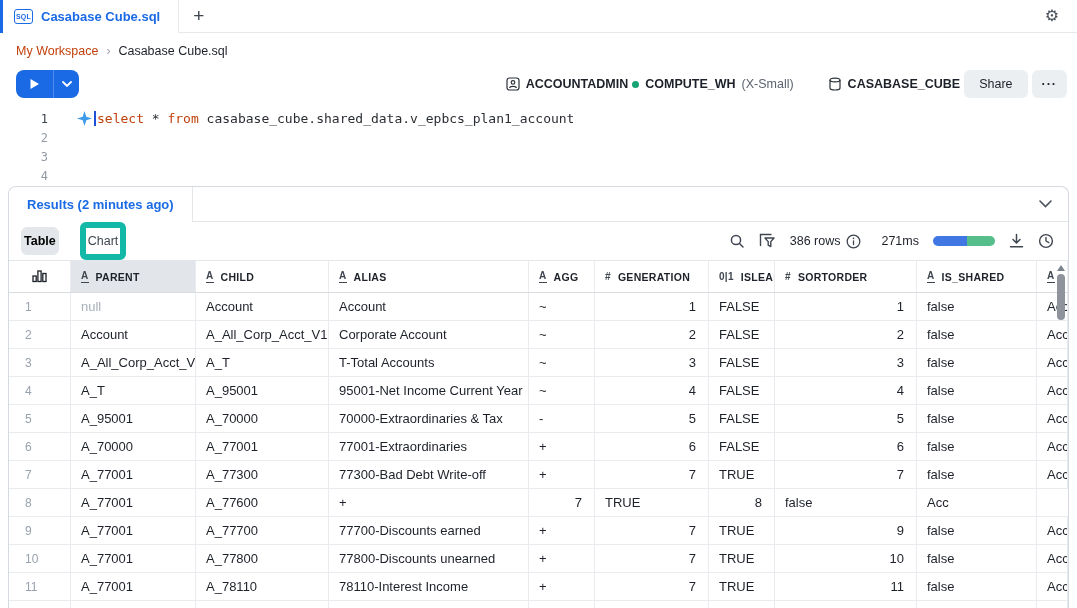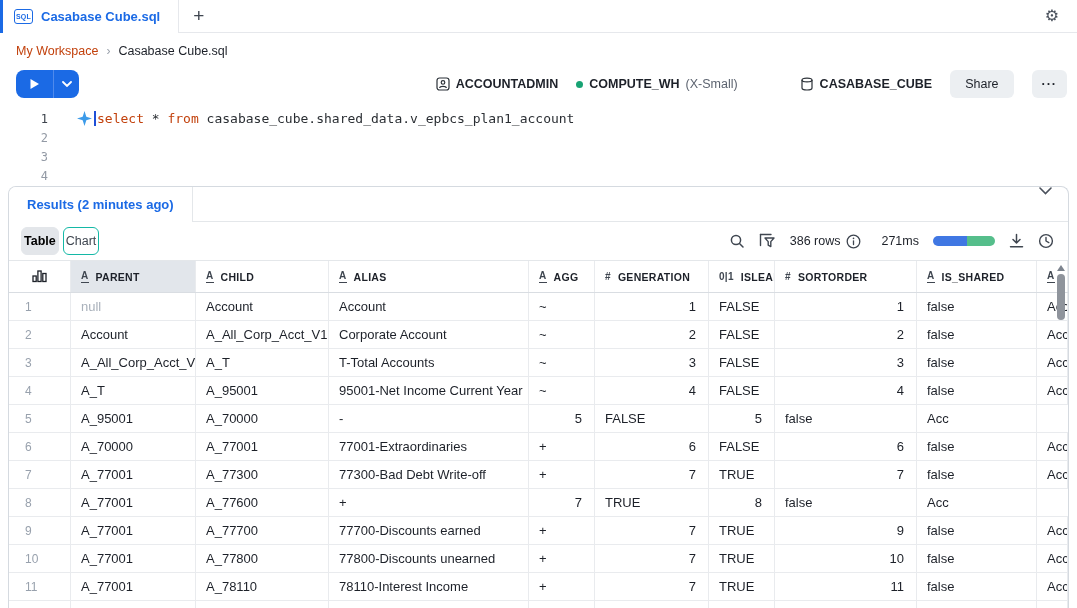--- a/index.html
+++ b/index.html
@@ -24,21 +24,21 @@
   .crumb-dim { color:#c2410c; }
   .crumb-sep { color:#9aa1ab; font-size:12px; }
   .crumb-cur { color:#1d2129; }
 
   
   .actionbar { display:flex; align-items:center; padding:6px 10px 6px 16px; height:40px; }
   .runbtn { display:flex; border-radius:8px; overflow:hidden; }
   .runbtn .seg { background:#1b6ae5; border:none; color:#fff; display:flex; align-items:center; justify-content:center; cursor:pointer; }
   .runbtn .seg.play { width:37px; height:28px; }
   .runbtn .seg.drop { width:26px; height:28px; border-left:1px solid #4f8aec; }
-  .ctx { margin-left:auto; display:flex; align-items:center; gap:18px; }
+  .ctx { margin-left:auto; display:flex; align-items:center; gap:4px; }
   .ctx-item { display:flex; align-items:center; gap:6px; font-size:12.5px; font-weight:600; color:#1d2129; }
   .ctx-dim { font-weight:400; color:#5d6470; }
   .greendot { width:7px; height:7px; border-radius:50%; background:#18a374; }
   .pill { background:#eceff2; border:none; border-radius:6px; padding:7px 15px;
     font-size:12.5px; color:#1d2129; font-family:inherit; cursor:pointer; }
   .pill.more { padding:7px 10px; font-weight:700; letter-spacing:1px; }
   .ctx-gap { width:26px; }
 
   
   .editor { position:relative; height:93px; padding-top:5px; overflow:hidden; }
@@ -46,29 +46,29 @@
   .gutter { width:48px; text-align:right; color:#939aa5; font-size:12px; font-family:"DejaVu Sans Mono", monospace; }
   .gutter.cur { color:#3d434c; }
   .sparkle { width:46px; display:flex; justify-content:flex-end; padding-right:2px; }
   .caret { width:2px; height:15px; background:#1f4fd8; margin-right:1px; }
   .kw { color:#c2410c; }
   .code-id { color:#2a2e33; }
 
   
   .card { position:absolute; left:8px; right:8px; top:186px; bottom:0;
     border:1px solid #d5dae0; border-bottom:none; border-radius:8px 8px 0 0; background:#fff; overflow:hidden; }
-  .res-tabs { display:flex; height:35px; border-bottom:1px solid #e4e7ea; }
+  .res-tabs { display:flex; align-items:center; height:35px; border-bottom:1px solid #e4e7ea; }
   .res-tab { height:35px; display:flex; align-items:center; padding:0 18px;
     border-right:1px solid #e4e7ea; color:#1b6ae5; font-size:13px; font-weight:600; background:#fff; cursor:pointer; }
   .res-collapse { margin-left:auto; padding-right:16px; color:#4a515c; cursor:pointer; display:flex; }
 
   .res-toolbar { display:flex; align-items:center; height:38px; padding:0 14px 0 12px; }
   .chip { border-radius:6px; padding:6px 2px; font-size:12.5px; font-family:inherit; cursor:pointer; }
   .chip.sel { background:#e3e6ea; border:1px solid #e3e6ea; font-weight:600; }
-  .chip.ghost { background:#fff; border:1px solid #14b8a6; color:#3f4650; margin-left:4px; }
+  .chip.ghost { background:#fff; border:6px solid #14b8a6; color:#3f4650; margin-left:21px; }
   .res-right { margin-left:auto; display:flex; align-items:center; gap:14px;justify-content:space-between; }
   .ico { display:flex; align-items:center; color:#3f4650; cursor:pointer; }
   .rowscount { display:flex; align-items:center; gap:6px; font-size:12.5px; color:#1d2129; }
   .dur { font-size:12.5px; margin-left:6px; }
   .qbar { width:62px; height:10px; border-radius:5px; overflow:hidden; display:flex; }
   .qbar .b { background:#4077e3; width:55%; } .qbar .g { background:#55be8b; width:45%; }
 
   
   .tbl { position:relative; border-top:1px solid #e4e7ea; }
   .t-grid { display:grid; grid-template-columns:62px 125px 133px 200px 66px 114px 66px 142px 120px 1fr; }
@@ -330,20 +330,21 @@
         <div class="num">4</div>
         <div>FALSE</div>
         <div class="num">4</div>
         <div>false</div>
         <div>Acc</div>
       </div>
         <div class="t-grid t-row">
         <div class="rn">5</div>
         <div>A_95001</div>
         <div>A_70000</div>
+        <div>70000-Extraordinaries &amp; Tax</div>
         <div>-</div>
         <div class="num">5</div>
         <div>FALSE</div>
         <div class="num">5</div>
         <div>false</div>
         <div>Acc</div>
       </div>
         <div class="t-grid t-row">
         <div class="rn">6</div>
         <div>A_70000</div>

